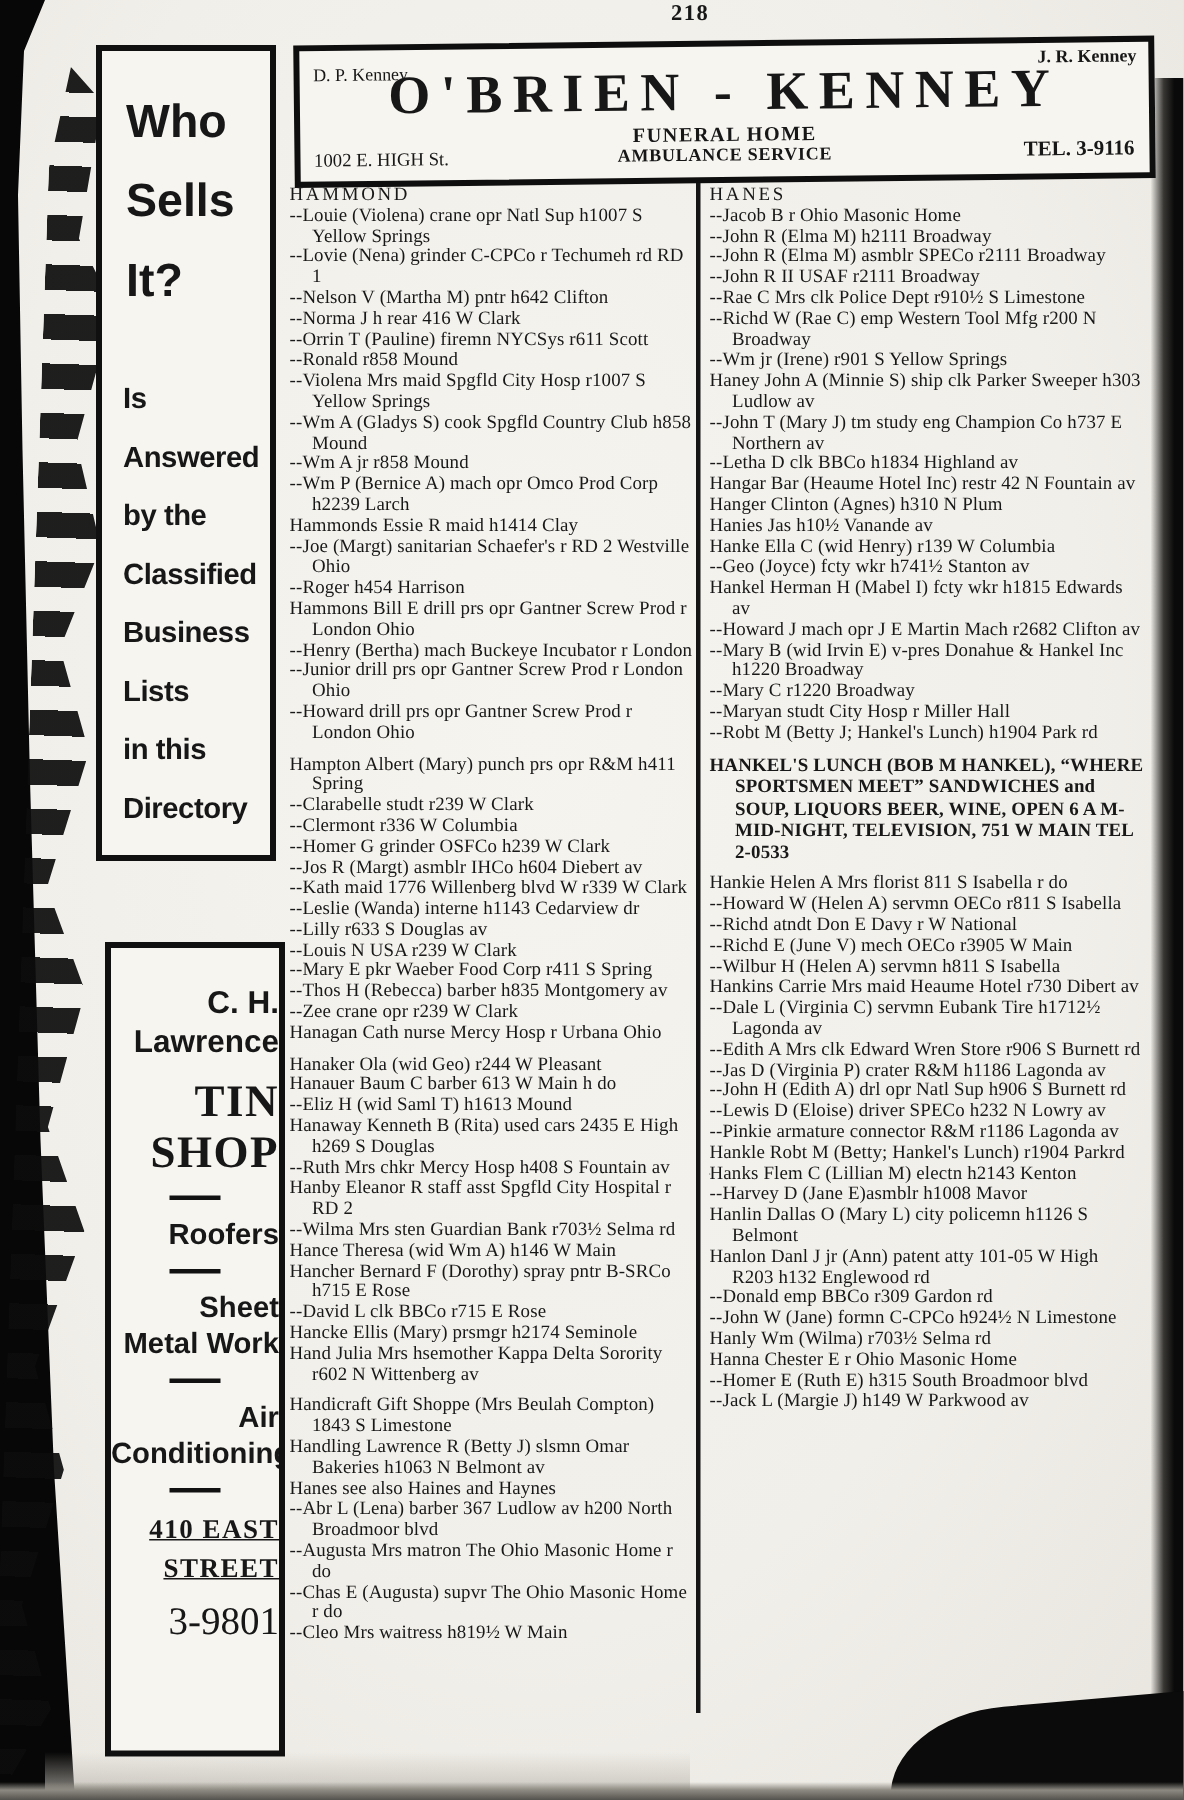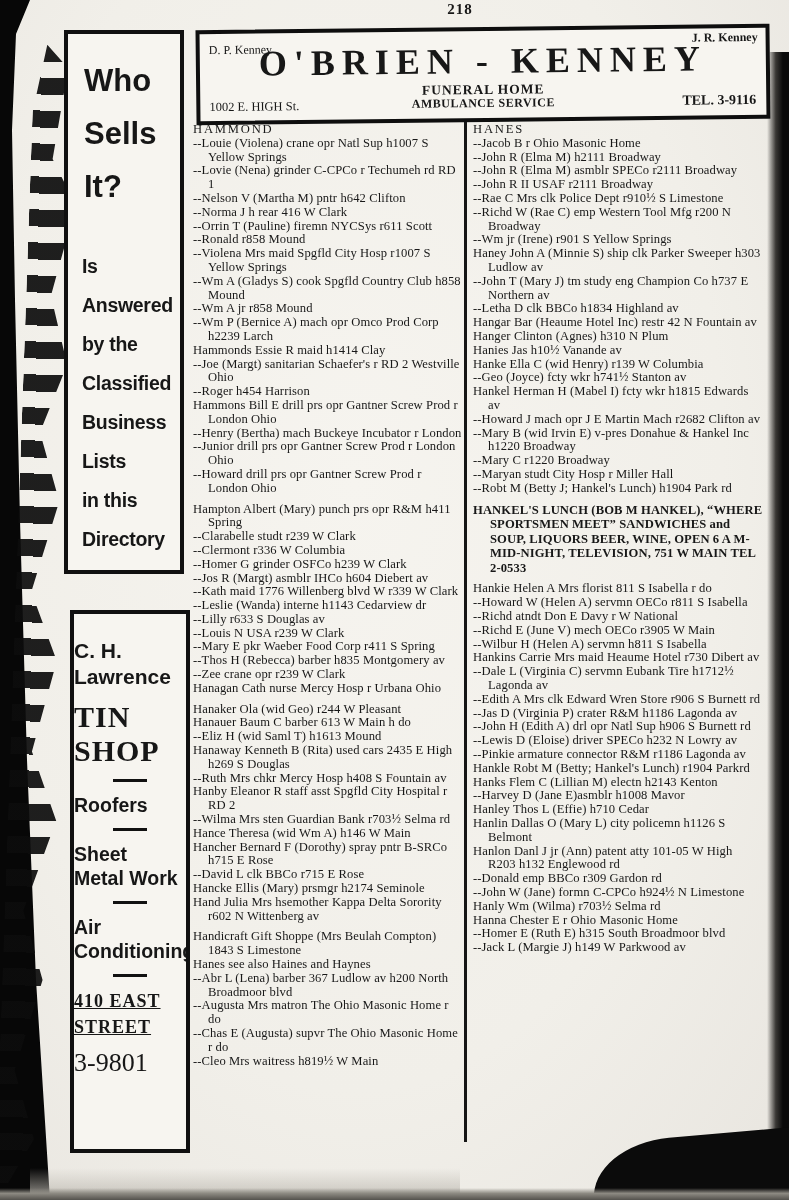--- a/index.html
+++ b/index.html
@@ -43,22 +43,22 @@
 
   
   .who-ad{position:absolute;left:64px;top:30px;width:112px;height:536px;
     border:4px solid #101010;background:#f7f5f0;overflow:hidden;}
   .who-title{margin:20px 0 0 16px;font-family:"Liberation Sans",sans-serif;
     font-weight:700;font-size:31px;line-height:53px;}
   .who-body{margin:34px 0 0 14px;font-family:"Liberation Sans",sans-serif;
     font-weight:700;font-size:19.5px;line-height:39px;letter-spacing:-.3px;}
   .who-title div,.who-body div{white-space:nowrap;}
 
-  .law-ad{position:absolute;left:70px;top:610px;width:112px;height:535px;
-    border:4px solid #101010;background:#f7f5f0;text-align:left;overflow:hidden;}
+  .law-ad{position:absolute;left:70px;top:628px;width:112px;height:535px;
+    border:4px solid #101010;background:#f7f5f0;text-align:right;overflow:hidden;}
   .law-name{margin-top:24px;font-family:"Liberation Sans",sans-serif;font-weight:700;font-size:21px;line-height:26px;}
   .law-shop{margin-top:10px;font-weight:700;font-size:30px;line-height:34px;letter-spacing:1px;}
   .law-rule{width:34px;height:3px;background:#111;margin:11px auto;}
   .law-serv{font-family:"Liberation Sans",sans-serif;font-weight:700;font-size:19.5px;line-height:24px;}
   .law-addr{margin-top:4px;font-weight:700;font-size:18px;line-height:26px;letter-spacing:1px;text-decoration:underline;}
   .law-phone{margin-top:8px;font-weight:400;font-size:26px;line-height:30px;}
 
   
   .col-divider{position:absolute;left:464px;top:122px;width:2.5px;height:1020px;background:#151515;}
   .col{position:absolute;top:123px;height:1032px;overflow:hidden;}
@@ -183,20 +183,21 @@
       <p class="entry">Hanaway Kenneth B (Rita) used cars 2435 E High h269 S Douglas</p>
       <p class="entry">--Ruth Mrs chkr Mercy Hosp h408 S Fountain av</p>
       <p class="entry">Hanby Eleanor R staff asst Spgfld City Hospital r RD 2</p>
       <p class="entry">--Wilma Mrs sten Guardian Bank r703½ Selma rd</p>
       <p class="entry">Hance Theresa (wid Wm A) h146 W Main</p>
       <p class="entry">Hancher Bernard F (Dorothy) spray pntr B-SRCo h715 E Rose</p>
       <p class="entry">--David L clk BBCo r715 E Rose</p>
       <p class="entry">Hancke Ellis (Mary) prsmgr h2174 Seminole</p>
       <p class="entry">Hand Julia Mrs hsemother Kappa Delta Sorority r602 N Wittenberg av</p>
       <p class="entry gap">Handicraft Gift Shoppe (Mrs Beulah Compton) 1843 S Limestone</p>
+      <p class="entry">Handling Lawrence R (Betty J) slsmn Omar Bakeries h1063 N Belmont av</p>
       <p class="entry">Hanes see also Haines and Haynes</p>
       <p class="entry">--Abr L (Lena) barber 367 Ludlow av h200 North Broadmoor blvd</p>
       <p class="entry">--Augusta Mrs matron The Ohio Masonic Home r do</p>
       <p class="entry">--Chas E (Augusta) supvr The Ohio Masonic Home r do</p>
       <p class="entry">--Cleo Mrs waitress h819½ W Main</p>
     </div>
   <div class="col right">
       <p class="entry heading">HANES</p>
       <p class="entry">--Jacob B r Ohio Masonic Home</p>
       <p class="entry">--John R (Elma M) h2111 Broadway</p>
@@ -228,21 +229,20 @@
       <p class="entry">Hankins Carrie Mrs maid Heaume Hotel r730 Dibert av</p>
       <p class="entry">--Dale L (Virginia C) servmn Eubank Tire h1712½ Lagonda av</p>
       <p class="entry">--Edith A Mrs clk Edward Wren Store r906 S Burnett rd</p>
       <p class="entry">--Jas D (Virginia P) crater R&amp;M h1186 Lagonda av</p>
       <p class="entry">--John H (Edith A) drl opr Natl Sup h906 S Burnett rd</p>
       <p class="entry">--Lewis D (Eloise) driver SPECo h232 N Lowry av</p>
       <p class="entry">--Pinkie armature connector R&amp;M r1186 Lagonda av</p>
       <p class="entry">Hankle Robt M (Betty; Hankel's Lunch) r1904 Parkrd</p>
       <p class="entry starred"><span class="star-mark">✸</span>Hanks Flem C (Lillian M) electn h2143 Kenton</p>
       <p class="entry">--Harvey D (Jane E)asmblr h1008 Mavor</p>
-      <p class="entry">Hanley Thos L (Effie) h710 Cedar</p>
       <p class="entry">Hanlin Dallas O (Mary L) city policemn h1126 S Belmont</p>
       <p class="entry">Hanlon Danl J jr (Ann) patent atty 101-05 W High R203 h132 Englewood rd</p>
       <p class="entry">--Donald emp BBCo r309 Gardon rd</p>
       <p class="entry">--John W (Jane) formn C-CPCo h924½ N Limestone</p>
       <p class="entry">Hanly Wm (Wilma) r703½ Selma rd</p>
       <p class="entry">Hanna Chester E r Ohio Masonic Home</p>
       <p class="entry">--Homer E (Ruth E) h315 South Broadmoor blvd</p>
       <p class="entry">--Jack L (Margie J) h149 W Parkwood av</p>
     </div>
 

